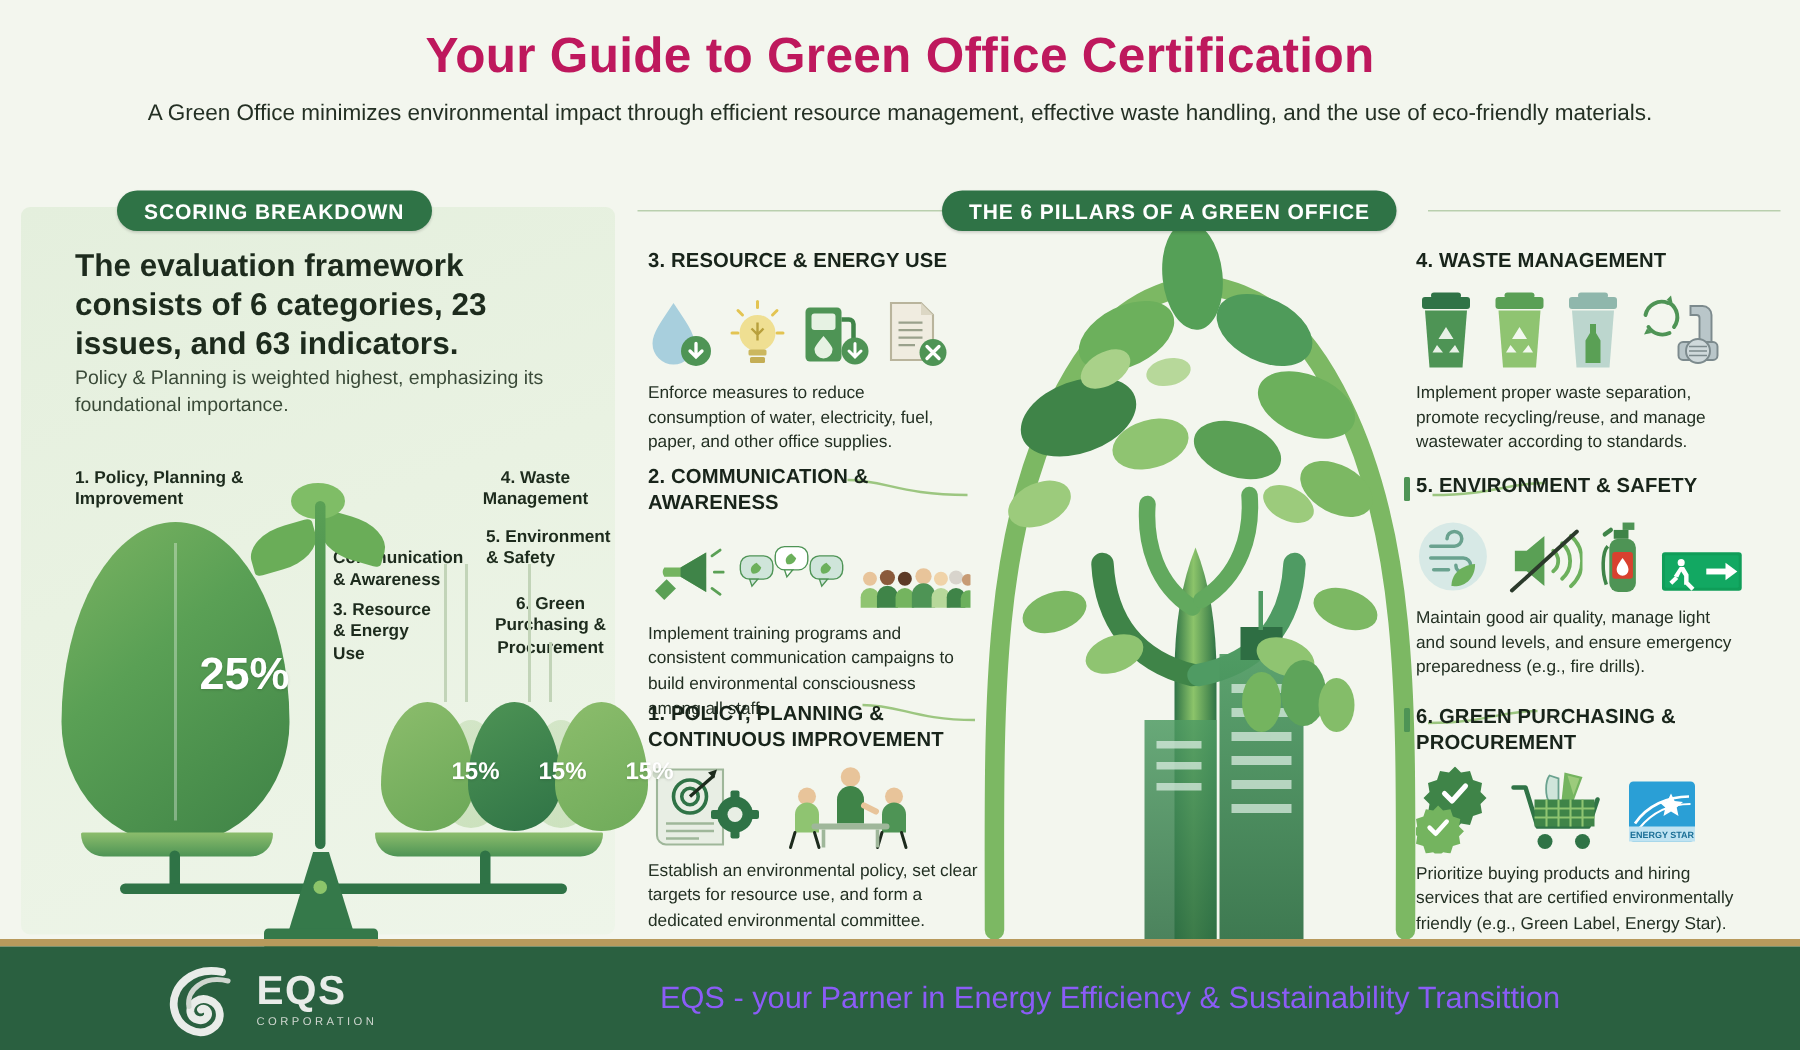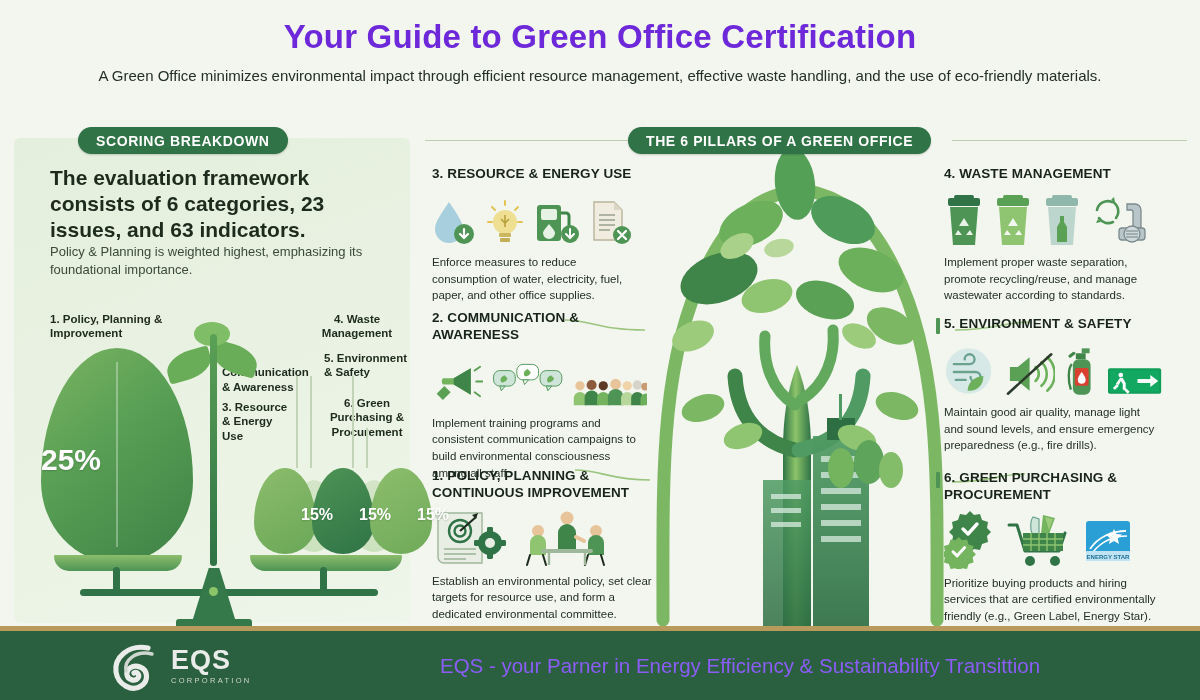--- a/index.html
+++ b/index.html
@@ -8,21 +8,21 @@
     font-family:"Liberation Sans", sans-serif;
     background:#f4f7f0;
     position:relative;
   }
   .stage{position:absolute;inset:0;width:1200px;height:700px;background:#f3f6ee;}
 
   
   .header{position:absolute;left:0;top:0;width:1200px;height:122px;}
   .title{
     position:absolute;top:18px;left:0;width:1200px;text-align:center;
-    font-size:33px;font-weight:bold;color:#6d28d9;letter-spacing:.2px;
+    font-size:33px;font-weight:bold;color:#be185d;letter-spacing:.2px;
   }
   .subtitle{
     position:absolute;top:64px;left:50px;width:1100px;text-align:center;
     font-size:15px;color:#243024;line-height:1.55;
   }
 
   
   .left-panel{
     position:absolute;left:14px;top:138px;width:396px;height:485px;
     background:linear-gradient(160deg,#e4efdd 0%,#e9f2e2 45%,#eef5e9 100%);
@@ -70,21 +70,21 @@
     position:absolute;left:27px;top:210px;width:152px;height:215px;
     background:linear-gradient(140deg,#7cb462 0%,#5aa055 40%,#3e8246 100%);
     border-radius:50% 50% 50% 50%/62% 62% 38% 38%;
     transform:none;
   }
   .big-leaf:after{
     content:"";position:absolute;left:50%;top:14px;width:2px;height:185px;
     background:rgba(255,255,255,.32);transform:translateX(-50%);
   }
   .big-pct{
-    position:absolute;left:27px;top:305px;width:152px;text-align:left;
+    position:absolute;left:27px;top:295px;width:152px;text-align:right;
     font-size:30px;font-weight:bold;color:#ffffff;z-index:3;
     text-shadow:0 1px 2px rgba(0,0,0,.16);
   }
   .drop{
     position:absolute;width:62px;height:86px;
     border-radius:50% 50% 50% 50%/64% 64% 36% 36%;
   }
   #d1{left:240px;top:330px;background:linear-gradient(150deg,#8cbd6c,#6aa757);}
   #d2{left:298px;top:330px;background:linear-gradient(150deg,#4e9455,#2f7346);}
   #d3{left:356px;top:330px;background:linear-gradient(150deg,#8cbd6c,#6fab5a);}

